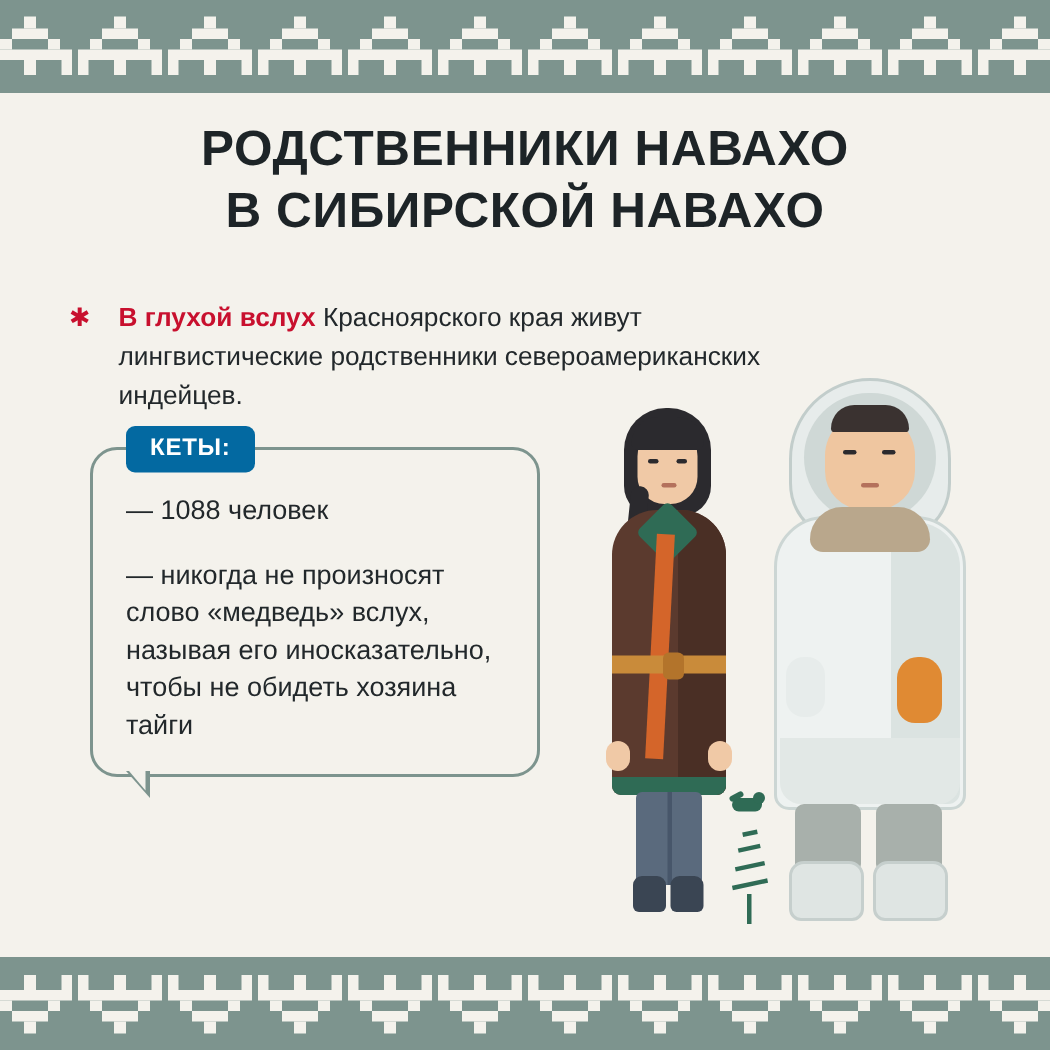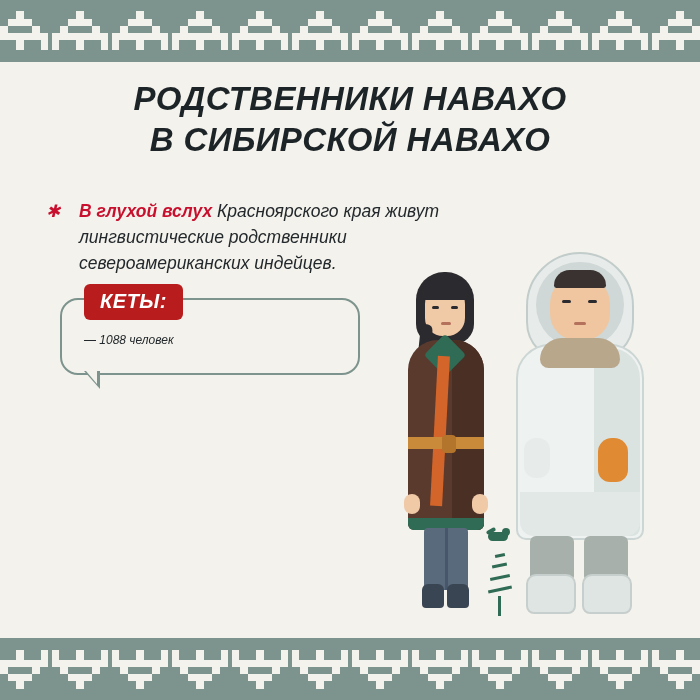--- a/index.html
+++ b/index.html
@@ -12,21 +12,20 @@
     overflow: hidden;
     font-family: "Liberation Sans", sans-serif;
     background: #f4f2ec;
   }
   .poster {
     position: relative;
     width: 700px;
     height: 700px;
     background: #f4f2ec;
     overflow: hidden;
-    font-style: italic;
   }
 
   
   .ornament {
     position: absolute;
     left: 0;
     width: 700px;
     height: 62px;
     background: #7d948e;
     overflow: hidden;
@@ -142,30 +141,30 @@
     height: 0;
     border-left: 11px solid transparent;
     border-right: 0 solid transparent;
     border-top: 13px solid #f4f2ec;
     z-index: 2;
   }
   .card-badge {
     position: absolute;
     left: 22px;
     top: -16px;
-    background: #b91c1c;
+    background: #0369a1;
     color: #ffffff;
-    font-size: 20px;
+    font-size: 16px;
     font-weight: bold;
     letter-spacing: 0.5px;
     padding: 6px 16px 7px 16px;
     border-radius: 6px;
   }
   .card-item {
-    font-size: 12px;
+    font-size: 18px;
     line-height: 25px;
     color: #22282b;
     margin: 0 0 18px 0;
   }
   .card-item:last-child { margin-bottom: 0; }
 
   
   .figure { position: absolute; }
 
   .woman { left: 390px; top: 272px; width: 110px; height: 350px; }
@@ -419,20 +418,21 @@
   </div>
 
   <div class="lead">
     <span class="lead-bullet">✱</span>
     <div class="lead-text"><span class="hl">В глухой вслух</span><span> Красноярского края живут лингвистические родственники североамериканских индейцев.</span></div>
   </div>
 
   <div class="card">
     <div class="card-badge">КЕТЫ:</div>
     <p class="card-item">— 1088 человек</p>
+    <p class="card-item">— никогда не произносят слово «медведь» вслух, называя его иносказательно, чтобы не обидеть хозяина тайги</p>
   </div>
 
   <div class="figure woman">
     <div class="w-hair-back"></div>
     <div class="w-face"></div>
     <div class="w-fringe"></div>
     <div class="w-eye l"></div>
     <div class="w-eye r"></div>
     <div class="w-mouth"></div>
     <div class="w-braid"></div>

